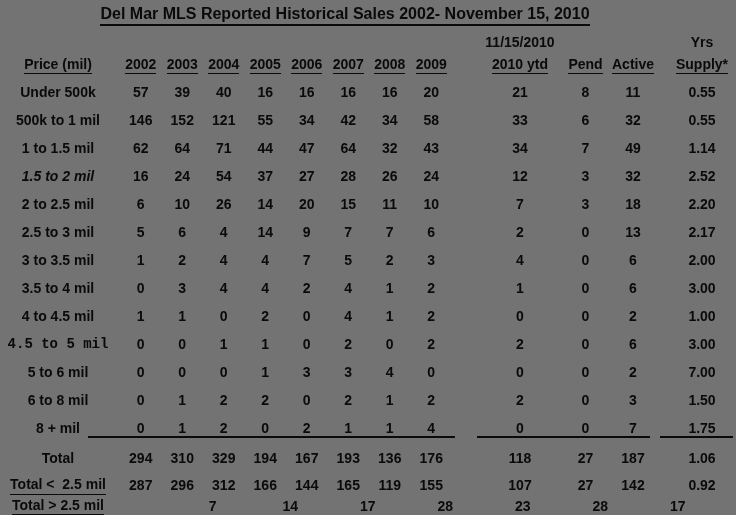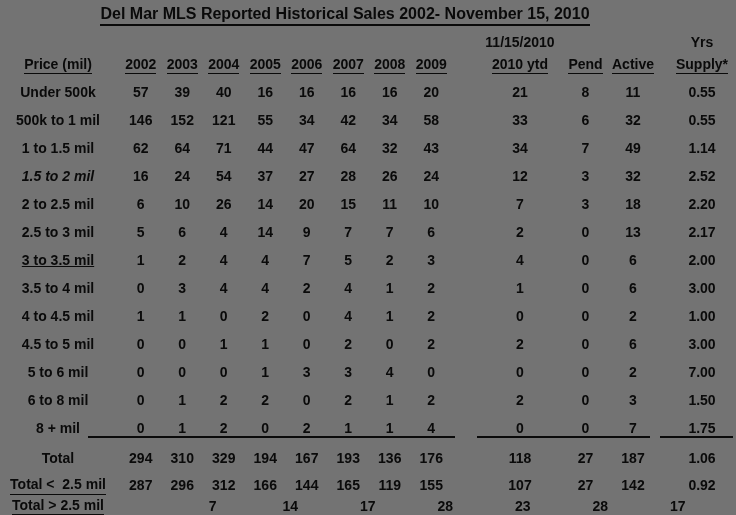--- a/index.html
+++ b/index.html
@@ -150,21 +150,21 @@
           <div class="cell" style="grid-column: 7;">9</div>
           <div class="cell" style="grid-column: 8;">7</div>
           <div class="cell" style="grid-column: 9;">7</div>
           <div class="cell" style="grid-column: 10;">6</div>
           <div class="cell" style="grid-column: 12;">2</div>
           <div class="cell" style="grid-column: 13;">0</div>
           <div class="cell" style="grid-column: 14;">13</div>
           <div class="cell" style="grid-column: 16;">2.17</div>
         </div>
         <div class="row r">
-          <div class="cell" style="grid-column: 1; text-decoration: underline;">3 to 3.5 mil</div>
+          <div class="cell" style="grid-column: 1;">3 to 3.5 mil</div>
           <div class="cell" style="grid-column: 3;">1</div>
           <div class="cell" style="grid-column: 4;">2</div>
           <div class="cell" style="grid-column: 5;">4</div>
           <div class="cell" style="grid-column: 6;">4</div>
           <div class="cell" style="grid-column: 7;">7</div>
           <div class="cell" style="grid-column: 8;">5</div>
           <div class="cell" style="grid-column: 9;">2</div>
           <div class="cell" style="grid-column: 10;">3</div>
           <div class="cell" style="grid-column: 12;">4</div>
           <div class="cell" style="grid-column: 13;">0</div>
@@ -195,21 +195,21 @@
           <div class="cell" style="grid-column: 7;">0</div>
           <div class="cell" style="grid-column: 8;">4</div>
           <div class="cell" style="grid-column: 9;">1</div>
           <div class="cell" style="grid-column: 10;">2</div>
           <div class="cell" style="grid-column: 12;">0</div>
           <div class="cell" style="grid-column: 13;">0</div>
           <div class="cell" style="grid-column: 14;">2</div>
           <div class="cell" style="grid-column: 16;">1.00</div>
         </div>
         <div class="row r">
-          <div class="cell" style="grid-column: 1;">4.5 to 5 mil</div>
+          <div class="cell" style="grid-column: 1; font-family: Liberation Mono, monospace;">4.5 to 5 mil</div>
           <div class="cell" style="grid-column: 3;">0</div>
           <div class="cell" style="grid-column: 4;">0</div>
           <div class="cell" style="grid-column: 5;">1</div>
           <div class="cell" style="grid-column: 6;">1</div>
           <div class="cell" style="grid-column: 7;">0</div>
           <div class="cell" style="grid-column: 8;">2</div>
           <div class="cell" style="grid-column: 9;">0</div>
           <div class="cell" style="grid-column: 10;">2</div>
           <div class="cell" style="grid-column: 12;">2</div>
           <div class="cell" style="grid-column: 13;">0</div>

